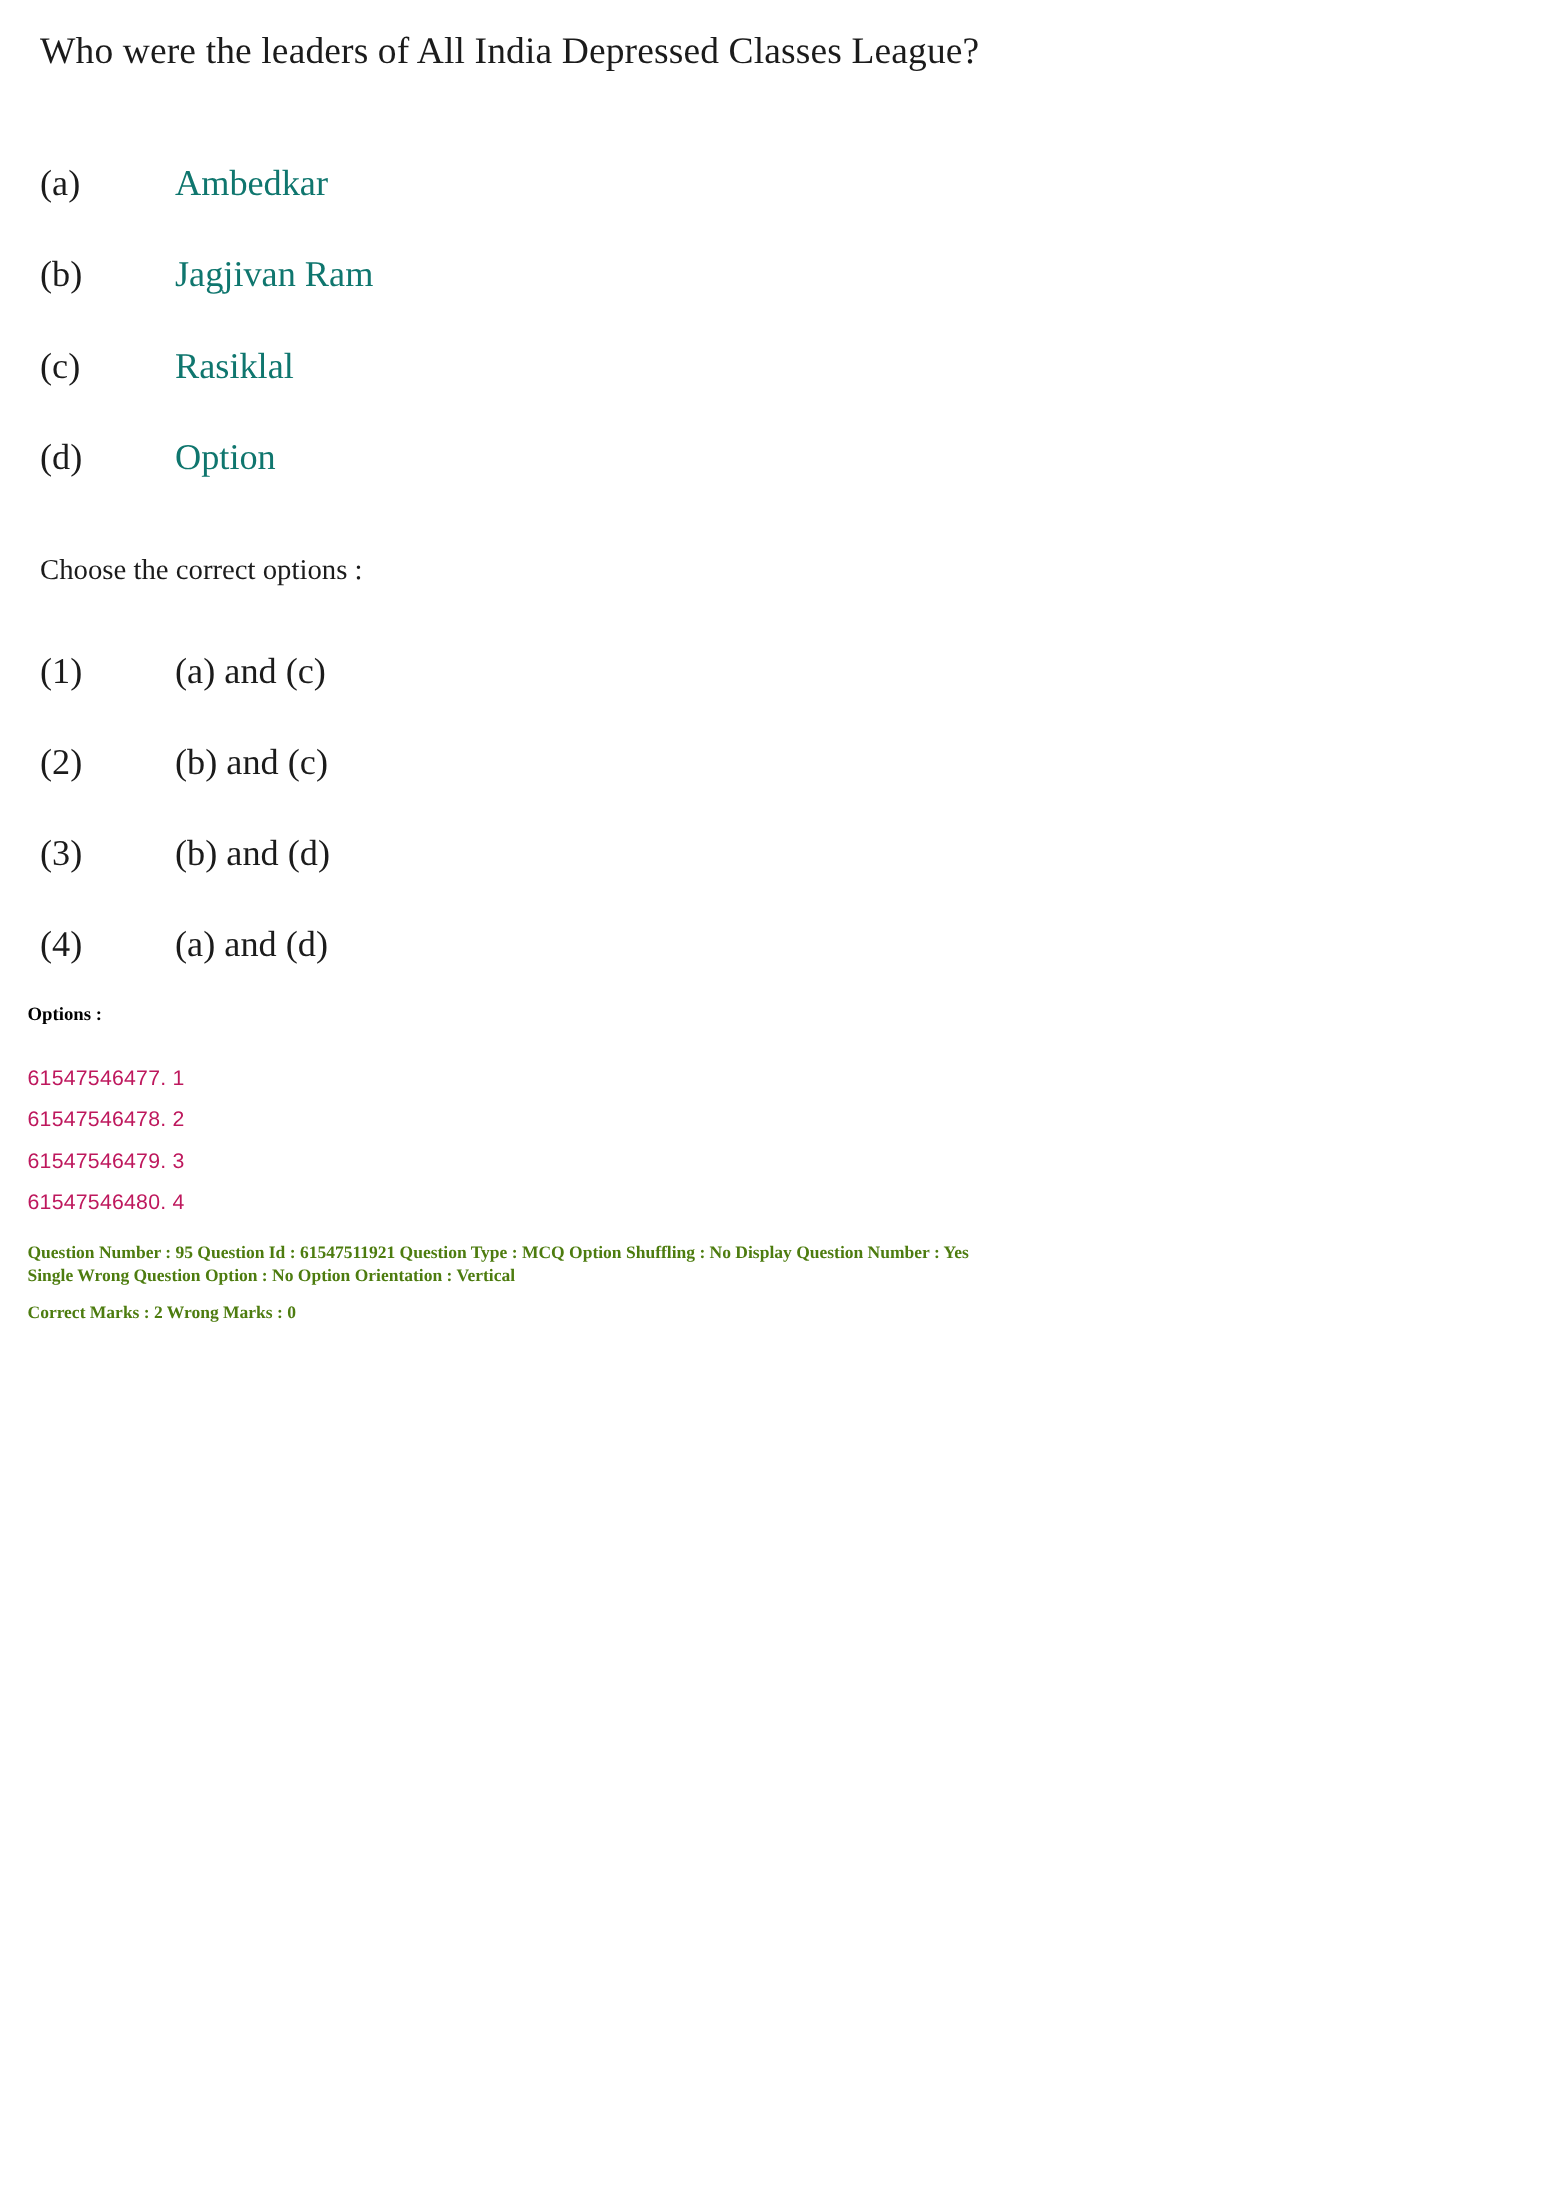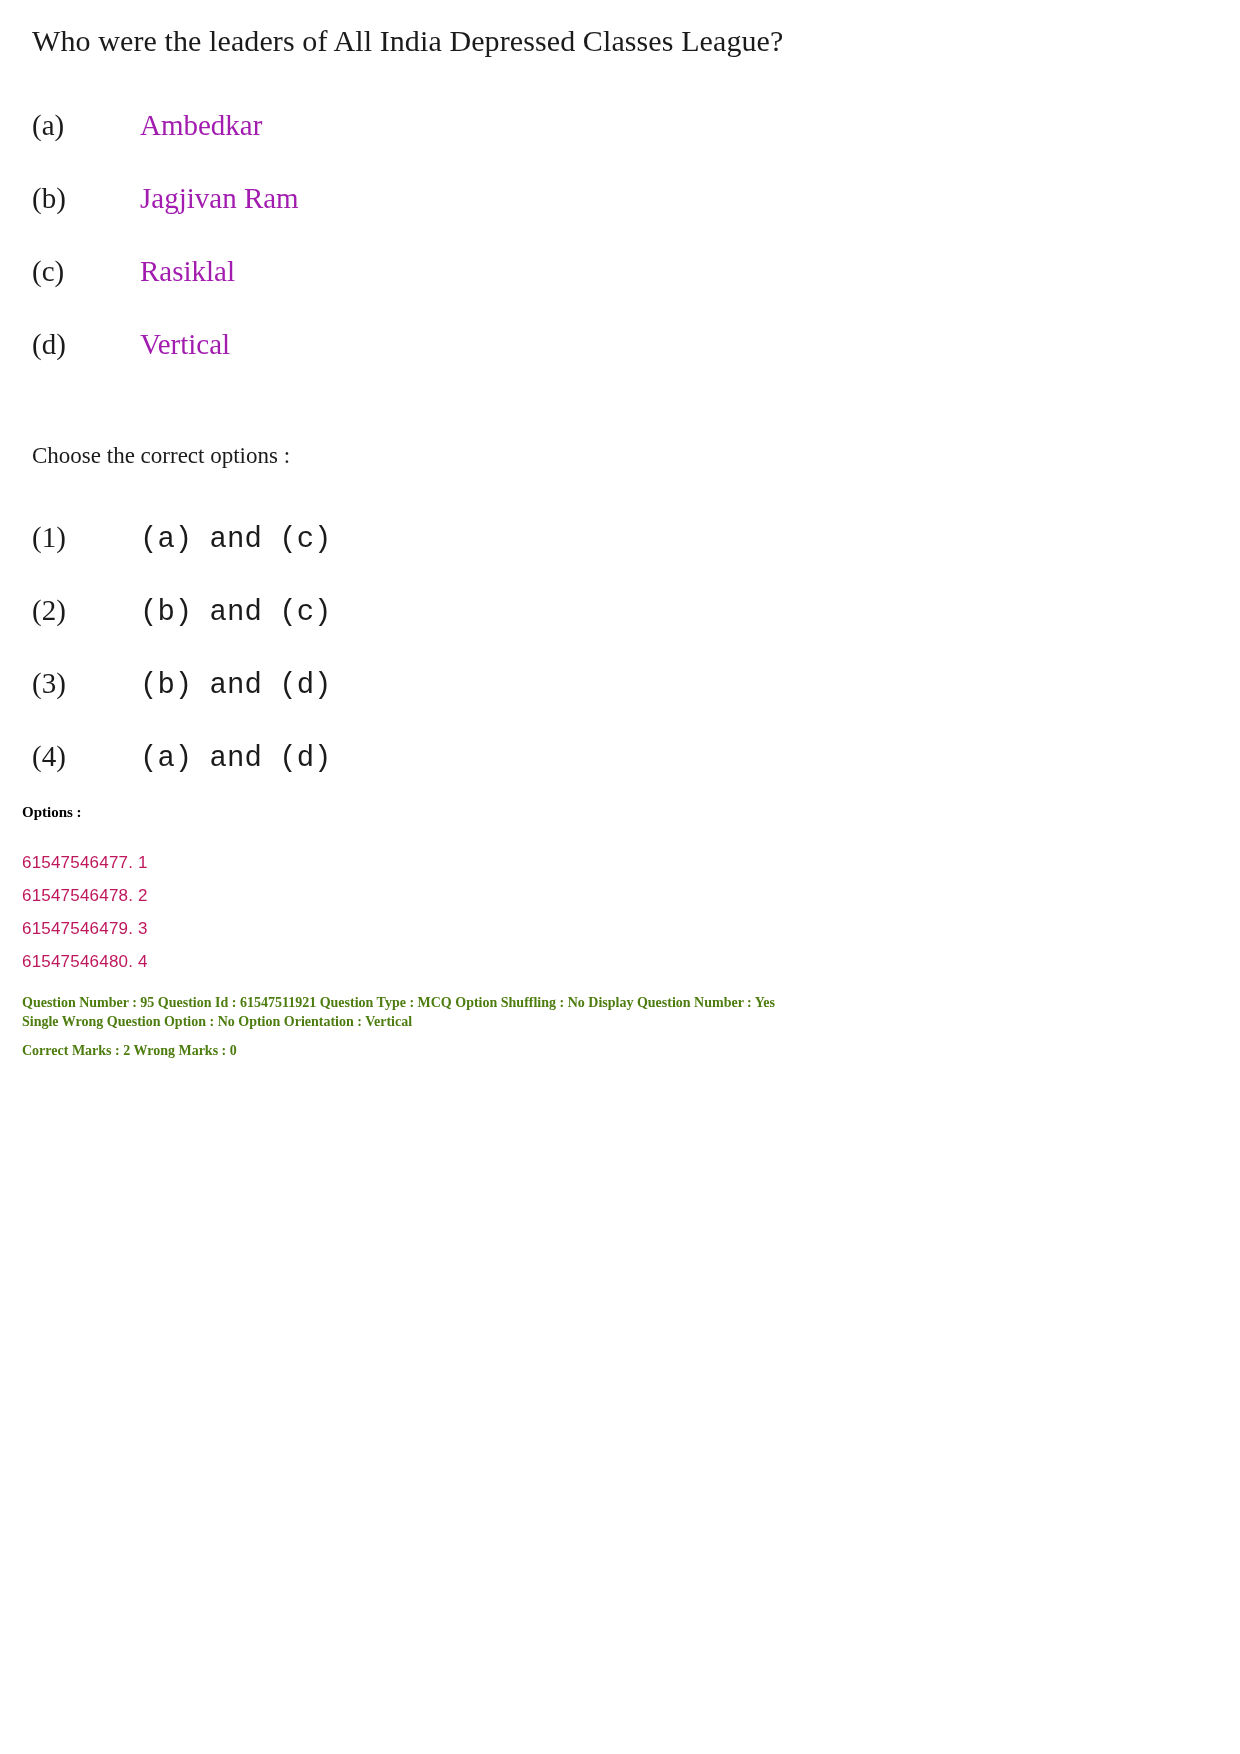--- a/index.html
+++ b/index.html
@@ -52,22 +52,23 @@
   .statement-label {
     width: 108px;
     flex: 0 0 108px;
     font-size: 29px;
     line-height: 34px;
     color: #1b1b1b;
   }
   .statement-text {
     font-size: 29px;
     line-height: 34px;
-    color: #a21caf;
-    white-space: nowrap;
+    color: #0f766e;
+    white-space: nowrap;
+    margin-top: 22px;
   }
 
   
   .instruction {
     position: absolute;
     left: 32px;
     top: 438px;
     font-size: 23px;
     line-height: 36px;
     color: #1b1b1b;
@@ -91,21 +92,20 @@
     flex: 0 0 108px;
     font-size: 29px;
     line-height: 34px;
     color: #1b1b1b;
   }
   .choice-text {
     font-size: 29px;
     line-height: 34px;
     color: #1b1b1b;
     white-space: nowrap;
-    font-family: Liberation Mono, monospace;
   }
 
   
   .options-block {
     position: absolute;
     left: 22px;
     top: 803px;
     width: 600px;
   }
   .options-heading {
@@ -163,21 +163,21 @@
       <span class="statement-text">Jagjivan Ram</span>
     </div>
 
     <div class="statement-row">
       <span class="statement-label">(c)</span>
       <span class="statement-text">Rasiklal</span>
     </div>
 
     <div class="statement-row">
       <span class="statement-label">(d)</span>
-      <span class="statement-text">Vertical</span>
+      <span class="statement-text">Option</span>
     </div>
 
   </div>
 
   <div class="instruction">Choose the correct options :</div>
 
   <div class="choice-list">
 
     <div class="choice-row">
       <span class="choice-label">(1)</span>

